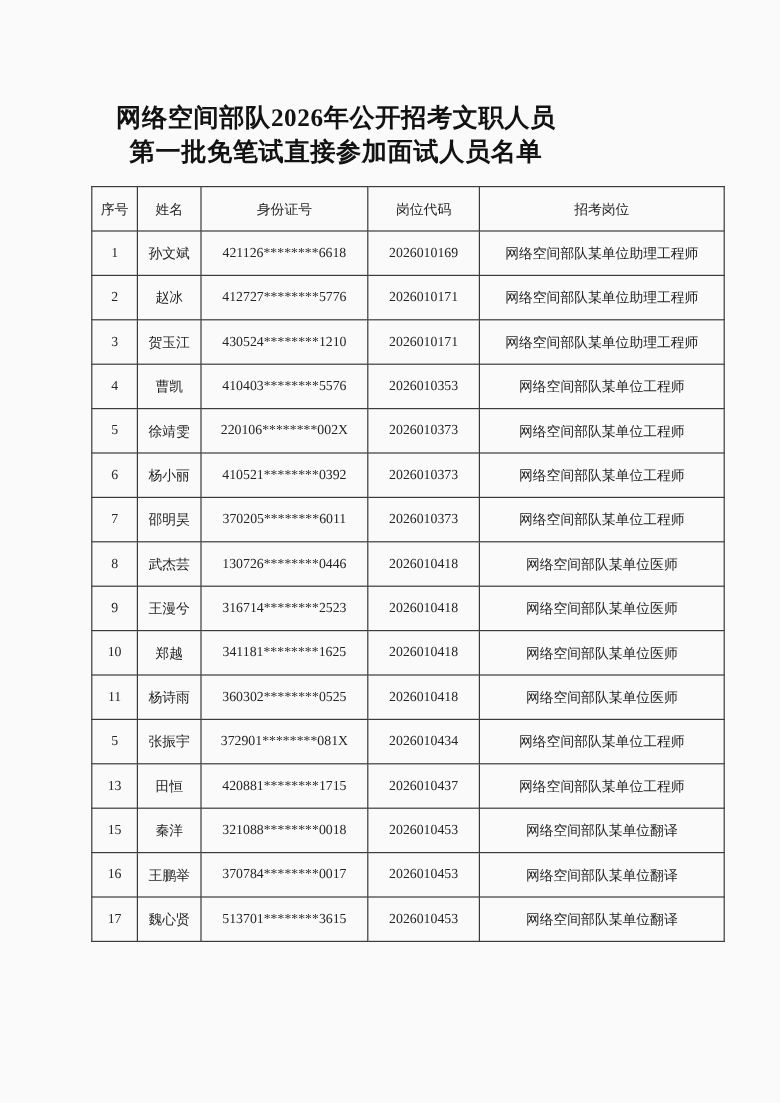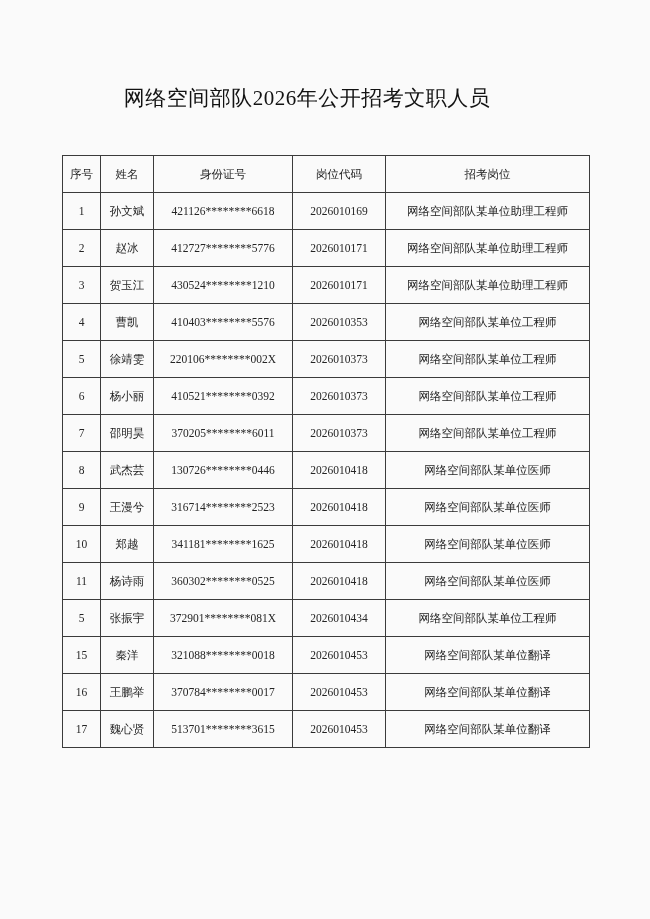--- a/index.html
+++ b/index.html
@@ -16,28 +16,27 @@
     overflow: hidden;
   }
   .doc-title {
     position: absolute;
     top: 84px;
     left: 0;
     width: 560px;
     text-align: center;
     font-size: 21px;
     line-height: 28px;
-    font-weight: normal;
+    font-weight: bold;
     color: #121212;
     letter-spacing: 0.5px;
-    padding-left: 27px;
   }
   table.roster {
     position: absolute;
-    left: 62px;
+    left: 76px;
     top: 155px;
     width: 527px;
     border-collapse: collapse;
     table-layout: fixed;
   }
   table.roster th,
   table.roster td {
     border: 1px solid #3b3b3b;
     text-align: center;
     vertical-align: middle;
@@ -57,20 +56,21 @@
   col.c-name { width: 53px; }
   col.c-id   { width: 139px; }
   col.c-code { width: 93px; }
   col.c-post { width: 204px; }
 </style>
 </head>
 <body>
 
 <div class="doc-title">
   <span>网络空间部队2026年公开招考文职人员</span><br>
+  <span>第一批免笔试直接参加面试人员名单</span>
 </div>
 
 <table class="roster">
   <colgroup>
     <col class="c-seq">
     <col class="c-name">
     <col class="c-id">
     <col class="c-code">
     <col class="c-post">
   </colgroup>
@@ -162,20 +162,27 @@
         <td>网络空间部队某单位医师</td>
       </tr>
       <tr>
         <td>5</td>
         <td>张振宇</td>
         <td>372901********081X</td>
         <td>2026010434</td>
         <td>网络空间部队某单位工程师</td>
       </tr>
       <tr>
+        <td>13</td>
+        <td>田恒</td>
+        <td>420881********1715</td>
+        <td>2026010437</td>
+        <td>网络空间部队某单位工程师</td>
+      </tr>
+      <tr>
         <td>15</td>
         <td>秦洋</td>
         <td>321088********0018</td>
         <td>2026010453</td>
         <td>网络空间部队某单位翻译</td>
       </tr>
       <tr>
         <td>16</td>
         <td>王鹏举</td>
         <td>370784********0017</td>

